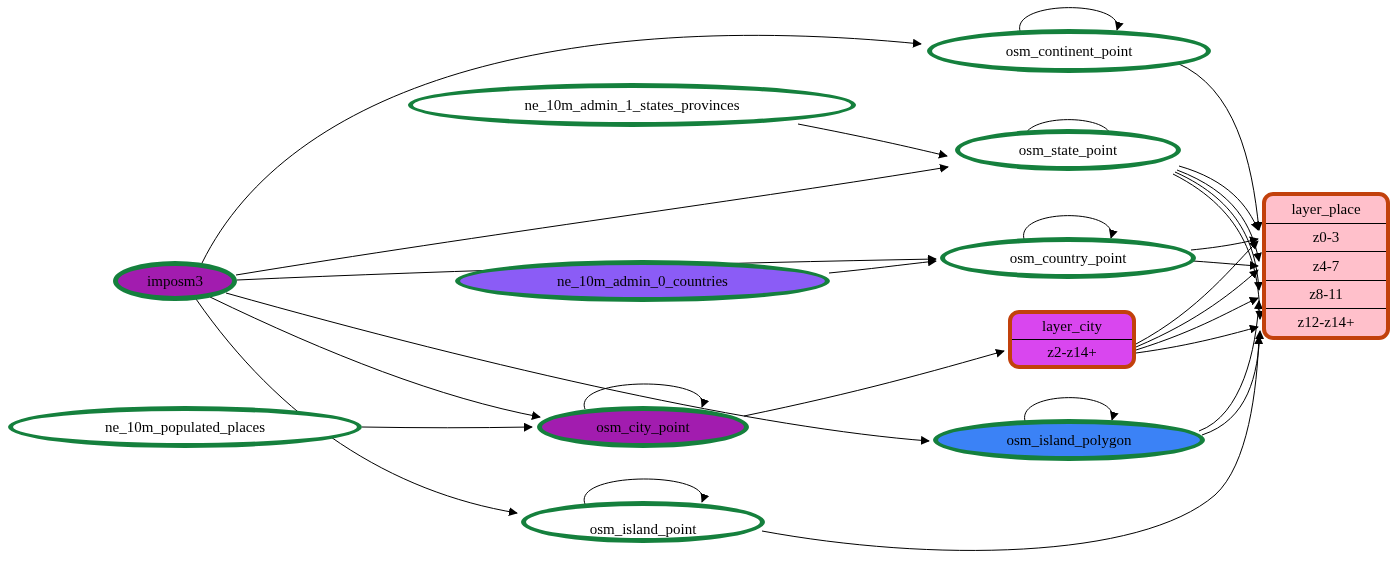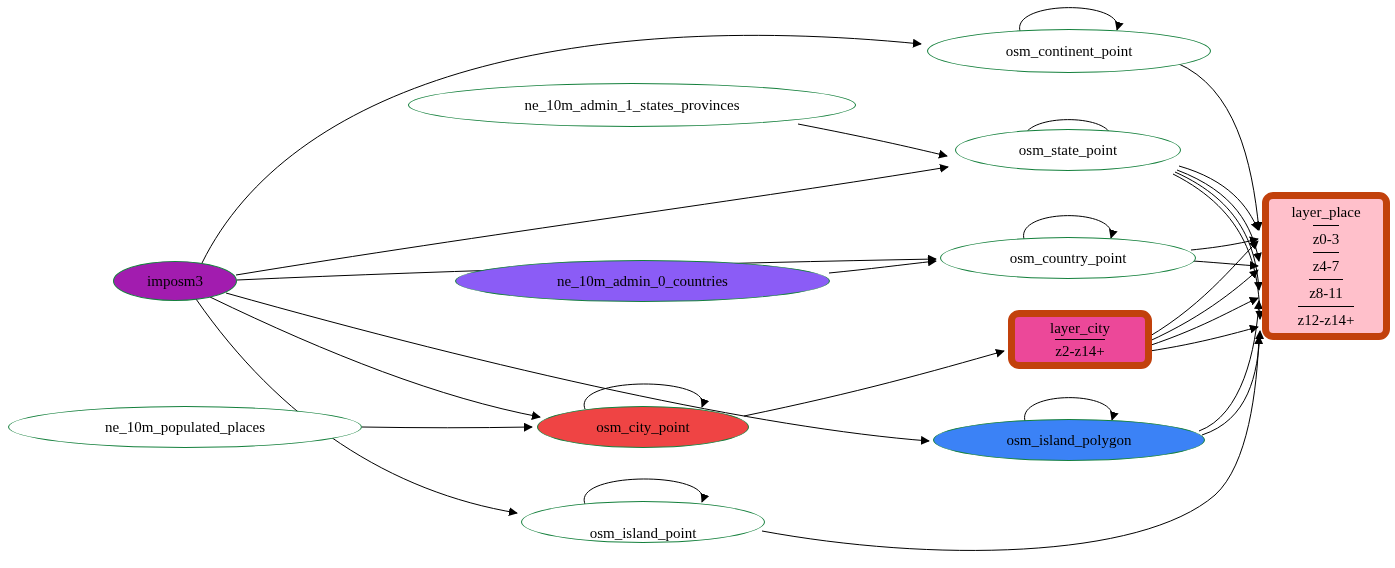--- a/index.html
+++ b/index.html
@@ -4,28 +4,28 @@
 <style>
   html,body{margin:0;padding:0;background:#ffffff;}
   .canvas{
     position:relative;width:1395px;height:568px;background:#ffffff;
     font-family:"Liberation Serif","DejaVu Serif",serif;
     font-size:15px;color:#000;overflow:hidden;
   }
   svg.edges{position:absolute;left:0;top:0;width:1395px;height:568px;}
   svg.edges path{fill:none;stroke:#000;stroke-width:1;}
   .node-ellipse{
-    position:absolute;border:1px solid #15803d;border-radius:50%;
+    position:absolute;border:5px solid #15803d;border-radius:50%;
     display:flex;align-items:center;justify-content:center;
     background:#fff;box-sizing:border-box;white-space:nowrap;
   }
   .node-record{
-    position:absolute;border:7px solid #c2410c;border-radius:11px;
+    position:absolute;border:4px solid #c2410c;border-radius:11px;
     overflow:hidden;display:flex;flex-direction:column;
-    box-sizing:border-box;text-align:center;background:#ffc0cb;align-items:center;
+    box-sizing:border-box;text-align:center;background:#ffc0cb;
   }
   .node-record .row{flex:1;display:flex;align-items:center;justify-content:center;}
   .node-record .row + .row{border-top:1px solid #000;}
 </style>
 </head>
 <body>
 
 <div class="canvas">
 
   <svg class="edges">
@@ -92,33 +92,33 @@
   </div>
 
   <div class="node-ellipse" style="left: 955px; top: 129px; width: 226px; height: 42px; background: rgb(255, 255, 255);">
     <span>osm_state_point</span>
   </div>
 
   <div class="node-ellipse" style="left: 940px; top: 237px; width: 256px; height: 42px; background: rgb(255, 255, 255);">
     <span>osm_country_point</span>
   </div>
 
-  <div class="node-ellipse" style="left: 537px; top: 406px; width: 212px; height: 42px; background: #ef4444;">
+  <div class="node-ellipse" style="left: 537px; top: 406px; width: 212px; height: 42px; background: #a21caf;">
     <span>osm_city_point</span>
   </div>
 
   <div class="node-ellipse" style="left: 933px; top: 419px; width: 272px; height: 42px; background: #3b82f6;">
     <span>osm_island_polygon</span>
   </div>
 
   <div class="node-ellipse" style="left: 521px; top: 501px; width: 244px; height: 42px; background: rgb(255, 255, 255); align-items: flex-end;">
     <span>osm_island_point</span>
   </div>
 
-  <div class="node-record" style="left: 1008px; top: 310px; width: 144px; height: 59px; background: #ec4899;">
+  <div class="node-record" style="left: 1008px; top: 310px; width: 128px; height: 59px; background: #d946ef;">
     <div class="row">layer_city</div>
     <div class="row">z2-z14+</div>
   </div>
 
   <div class="node-record" style="left: 1262px; top: 192px; width: 128px; height: 148px; background: rgb(255, 192, 203);">
     <div class="row">layer_place</div>
     <div class="row">z0-3</div>
     <div class="row">z4-7</div>
     <div class="row">z8-11</div>
     <div class="row">z12-z14+</div>

